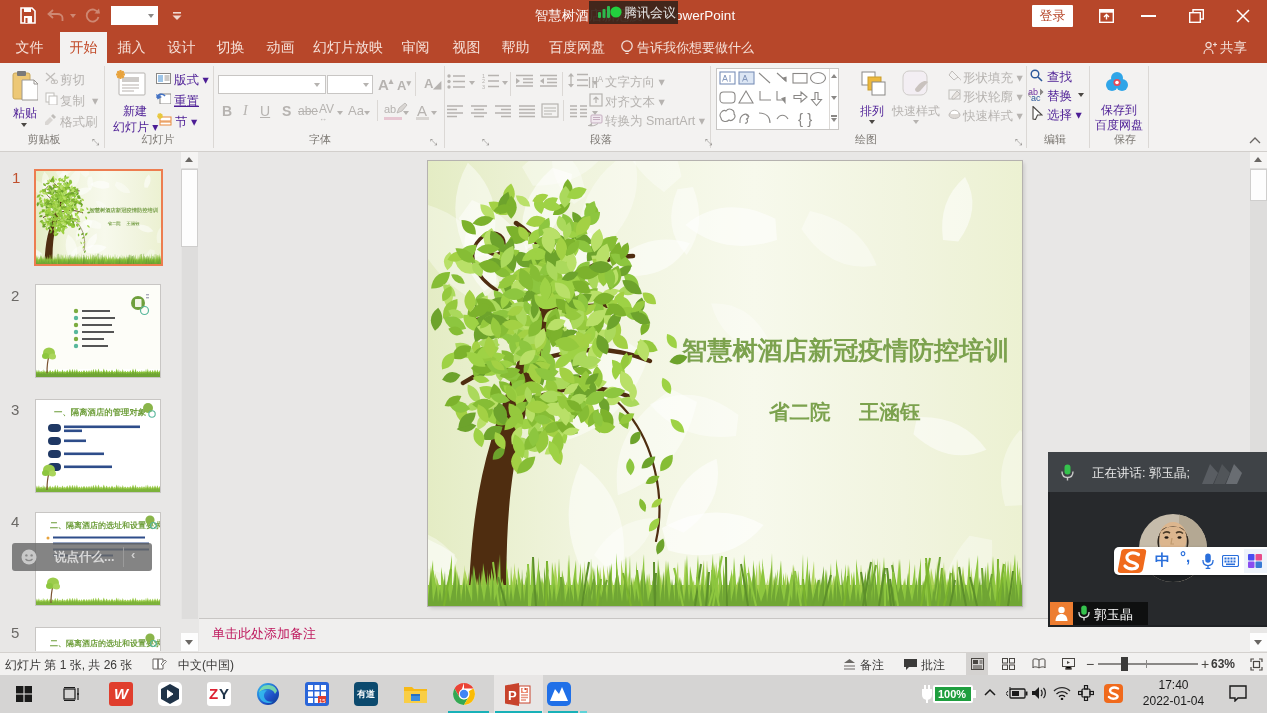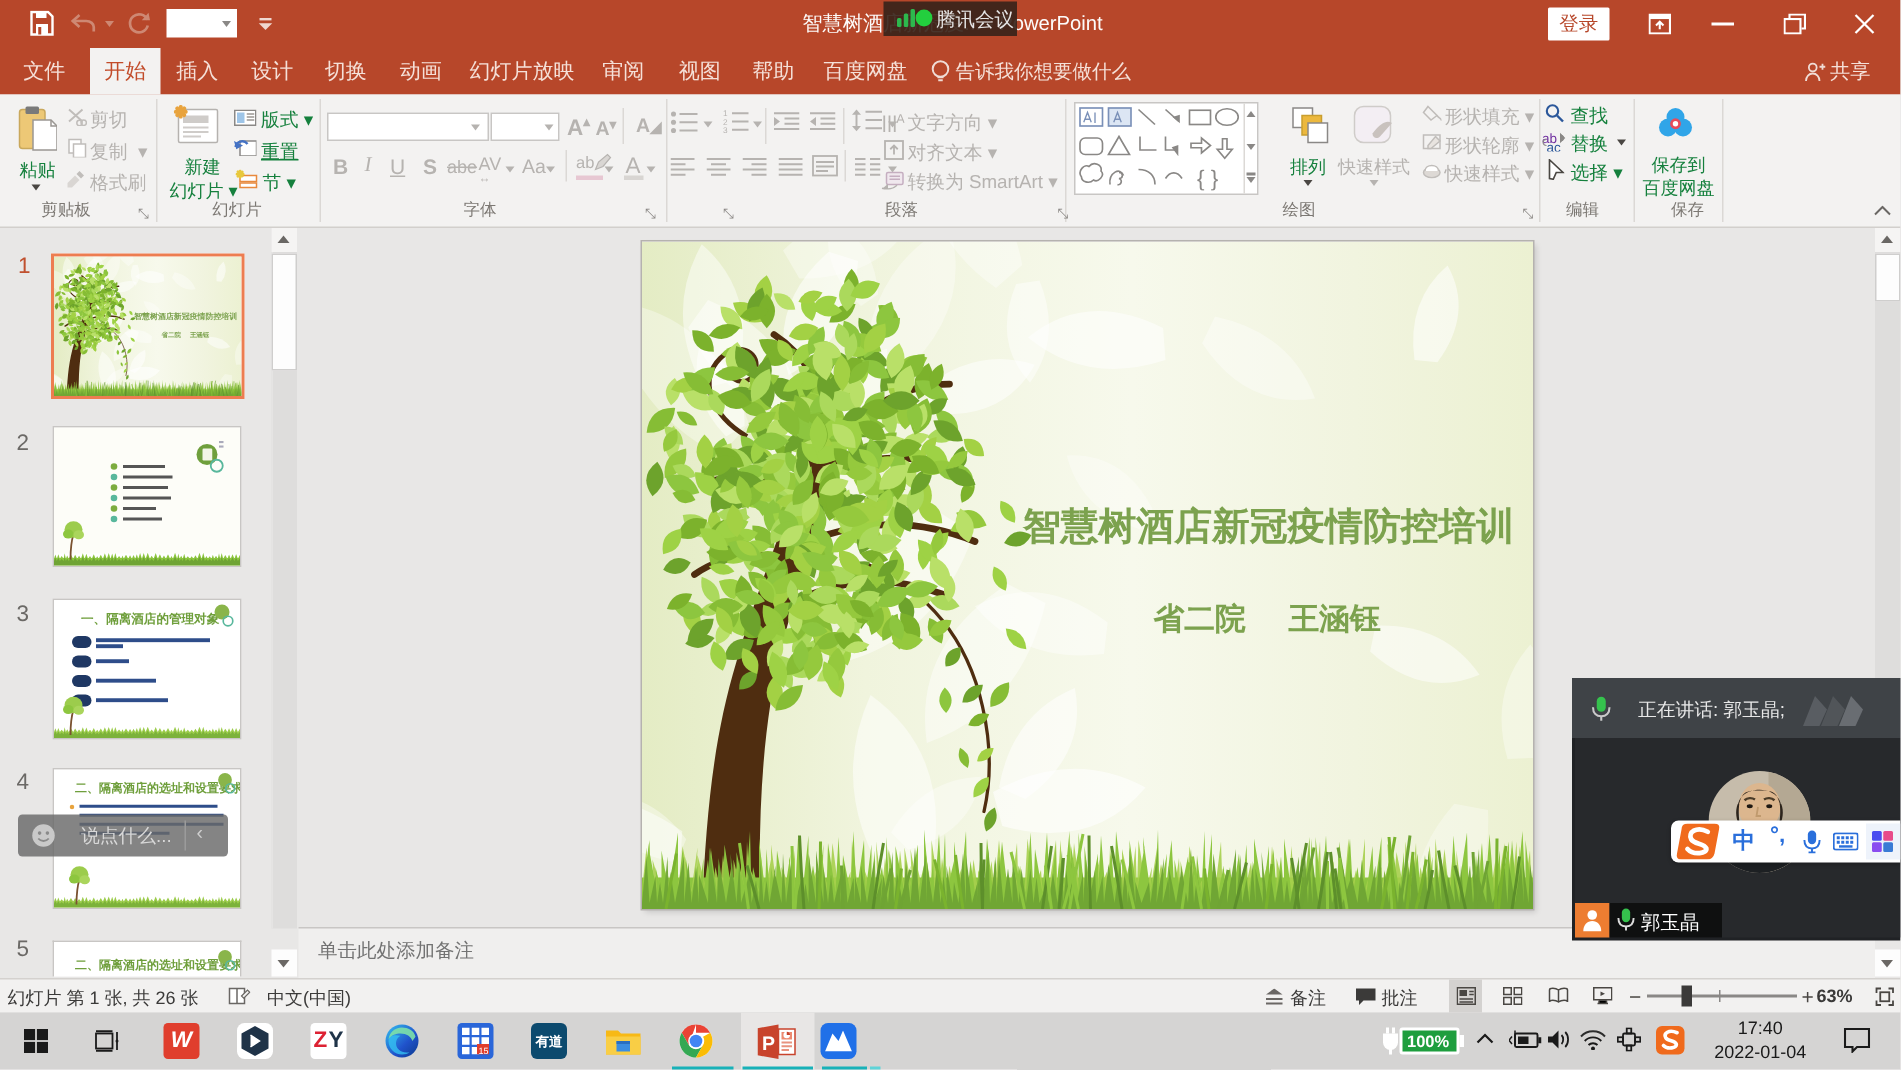--- a/index.html
+++ b/index.html
@@ -7,21 +7,21 @@
 .abs{position:absolute;}
 
 #titlebar{position:absolute;left:0;top:0;width:1267px;height:32px;background:#b7472a;}
 #tabrow{position:absolute;left:0;top:32px;width:1267px;height:31px;background:#b7472a;}
 .tab{position:absolute;top:0;height:31px;line-height:31px;color:#f5e0d8;font-size:14px;text-align:center;}
 .tab.on{background:#f3f2f1;color:#c24b29;}
 #ribbon{position:absolute;left:0;top:63px;width:1267px;height:89px;background:#f3f2f1;border-bottom:1px solid #d2cfcc;}
 .glabel{position:absolute;bottom:4px;font-size:11px;color:#7c7873;text-align:center;}
 .gsep{position:absolute;top:3px;bottom:3px;width:1px;background:#dbd8d5;}
 .dim{color:#b6b3b0;}
-.dk{color:#15803d;}
+.dk{color:#4c1d95;}
 #content{position:absolute;left:0;top:152px;width:1267px;height:500px;background:#e8e7e6;}
 #statusbar{position:absolute;left:0;top:652px;width:1267px;height:23px;background:#f2f1f0;border-top:1px solid #d4d1ce;font-size:12px;color:#3b3a39;}
 #taskbar{position:absolute;left:0;top:675px;width:1267px;height:38px;background:#d5d4d3;}
 .thumb{position:absolute;background:#fff;border:1px solid #c8c6c4;}
 .num{position:absolute;font-size:15px;color:#6b6966;}
 </style></head>
 <body>
 <div id="titlebar">
  <svg class="abs" style="left:20px;top:7px" width="16" height="17" viewBox="0 0 16 17">
   <path d="M1 1h11l3 3v12H1z" fill="none" stroke="#fff" stroke-width="1.6"></path>
@@ -1133,23 +1133,23 @@
  </div>
 
  <div class="abs" style="left:1250px;top:0;width:17px;height:467px;background:#dedddc;"></div>
  <div class="abs" style="left:1250px;top:0;width:17px;height:16px;background:#f5f4f3;"></div>
  <div class="abs" style="left:1254px;top:5px;width:0;height:0;border-left:4.0px solid transparent;border-right:4.0px solid transparent;border-bottom:5.0px solid #6a6764;"></div>
  <div class="abs" style="left:1250px;top:17px;width:17px;height:32px;background:#fdfdfd;border:1px solid #cfcecd;"></div>
  <div class="abs" style="left:1250px;top:481px;width:17px;height:18px;background:#fdfdfd;"></div>
  <div class="abs" style="left:1254px;top:488px;width:0;height:0;border-left:4.0px solid transparent;border-right:4.0px solid transparent;border-top:5.0px solid #6a6764;"></div>
 
  <div class="abs" style="left:199px;top:466px;width:1051px;height:34px;background:#f0efee;border-top:1px solid #c8c6c4;"></div>
- <div class="abs" style="left:212px;top:473px;font-size:13px;color:#737373;">单击此处添加备注</div>
-
- <div class="abs" style="left:12px;top:391px;width:140px;height:28px;background:rgba(105,105,105,.82);border-radius:3px;">
+ <div class="abs" style="left:212px;top:473px;font-size:13px;color:#be185d;">单击此处添加备注</div>
+
+ <div class="abs" style="left:12px;top:391px;width:140px;height:28px;background:rgba(105,105,105,.82);border-radius:3px;font-weight:bold;">
   <svg class="abs" style="left:9px;top:6px" width="16" height="16" viewBox="0 0 16 16">
         <circle cx="8" cy="8" r="7.5" fill="#c9c9c9"></circle>
         <circle cx="5.4" cy="6.4" r="1.2" fill="#8a8a8a"></circle>
         <circle cx="10.6" cy="6.4" r="1.2" fill="#8a8a8a"></circle>
         <path d="M4.5 10c1.8 2.2 5.2 2.2 7 0" stroke="#8a8a8a" stroke-width="1.2" fill="none"></path>
       </svg>
   <div class="abs" style="left:42px;top:6px;font-size:12.5px;color:#d8d8d8;">说点什么...</div>
   <div class="abs" style="left:111px;top:4px;width:1px;height:20px;background:#9b9b9b;"></div>
   <div class="abs" style="left:119px;top:4px;font-size:13px;color:#cfcfcf;">‹</div>
  </div>

